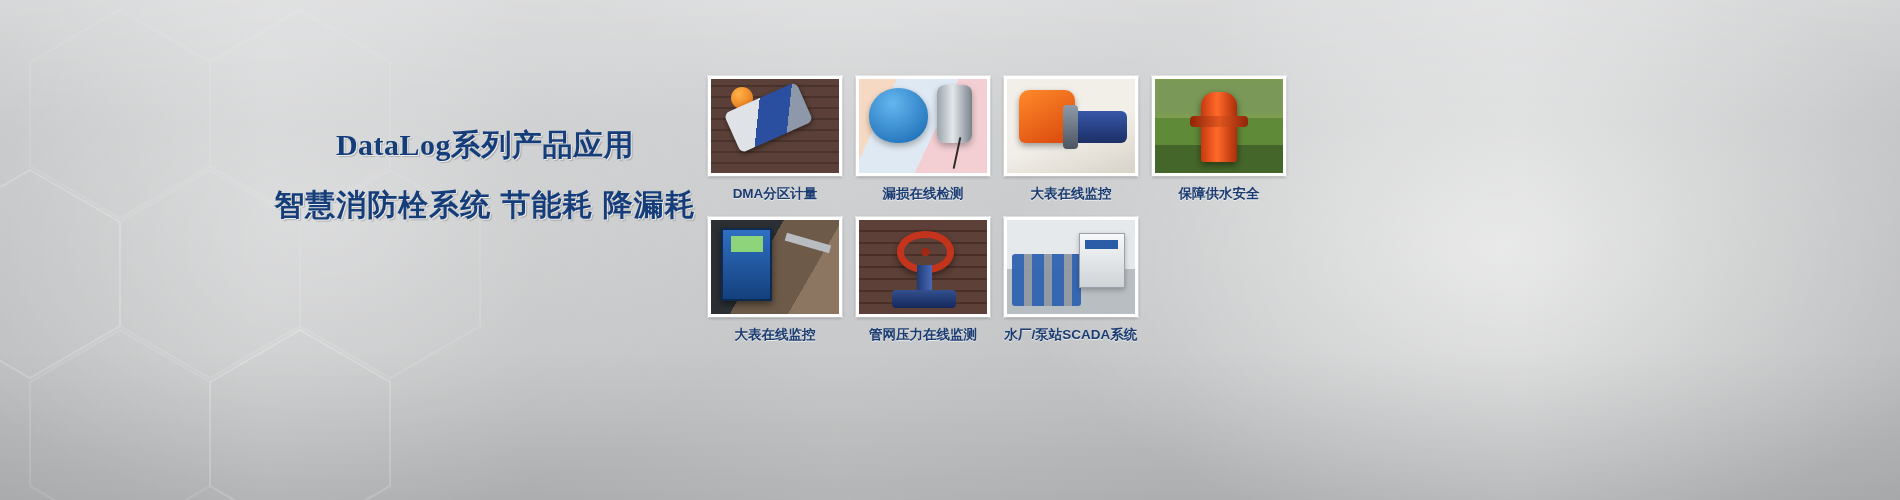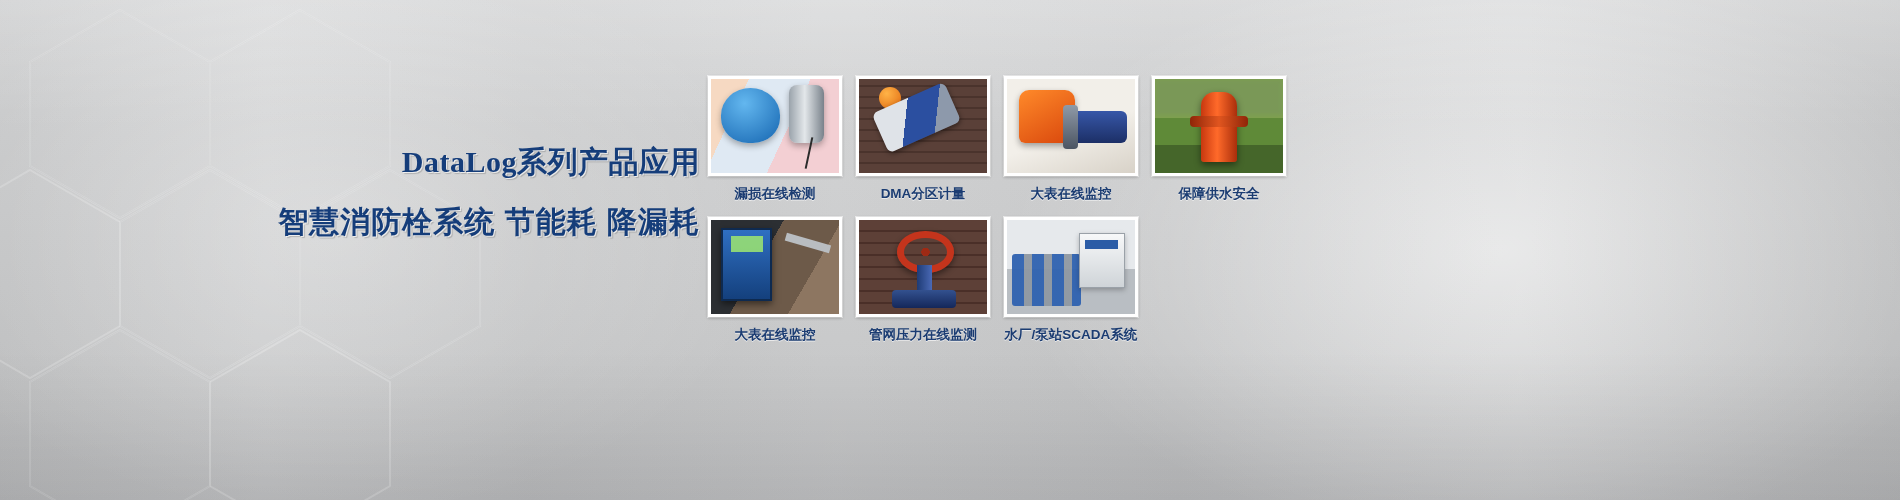--- a/index.html
+++ b/index.html
@@ -44,23 +44,23 @@
   .vignette{
     position:absolute; inset:0; pointer-events:none;
     background:
       linear-gradient(180deg, rgba(255,255,255,0.18) 0%, rgba(255,255,255,0) 26%),
       linear-gradient(0deg, rgba(0,0,0,0.07) 0%, rgba(0,0,0,0) 30%);
   }
 
   
   .headline{
     position:absolute;
-    left:270px; top:143px;
+    left:270px; top:126px;
     width:430px;
-    text-align:right;
+    text-align:center;
     z-index:5;
   }
   .headline-line{
     color:#153d7a;
     font-weight:bold;
     letter-spacing:0.5px;
     white-space:nowrap;
     text-shadow:
       1px 1px 0 rgba(255,255,255,0.75),
       2px 2px 1px rgba(0,0,0,0.18);
@@ -341,40 +341,40 @@
     <div class="headline-line l1">DataLog系列产品应用</div>
     <div class="headline-line l2">智慧消防栓系统 节能耗 降漏耗</div>
   </div>
 
   <div class="grid">
 
     <div class="grid-row">
 
       <div class="cell">
         <div class="thumb">
+          <span class="pic art-brick">
+            <span class="dot"></span>
+          </span>
+        </div>
+        <div class="cap">DMA分区计量</div>
+      </div>
+
+      <div class="cell">
+        <div class="thumb">
           <span class="pic art-logger">
             <span class="big"></span>
               <span class="cyl"></span>
               <span class="ant"></span>
           </span>
         </div>
         <div class="cap">漏损在线检测</div>
       </div>
 
       <div class="cell">
         <div class="thumb">
-          <span class="pic art-brick">
-            <span class="dot"></span>
-          </span>
-        </div>
-        <div class="cap">DMA分区计量</div>
-      </div>
-
-      <div class="cell">
-        <div class="thumb">
           <span class="pic art-meter">
             <span class="body"></span>
               <span class="pipe"></span>
           </span>
         </div>
         <div class="cap">大表在线监控</div>
       </div>
 
       <div class="cell">
         <div class="thumb">

